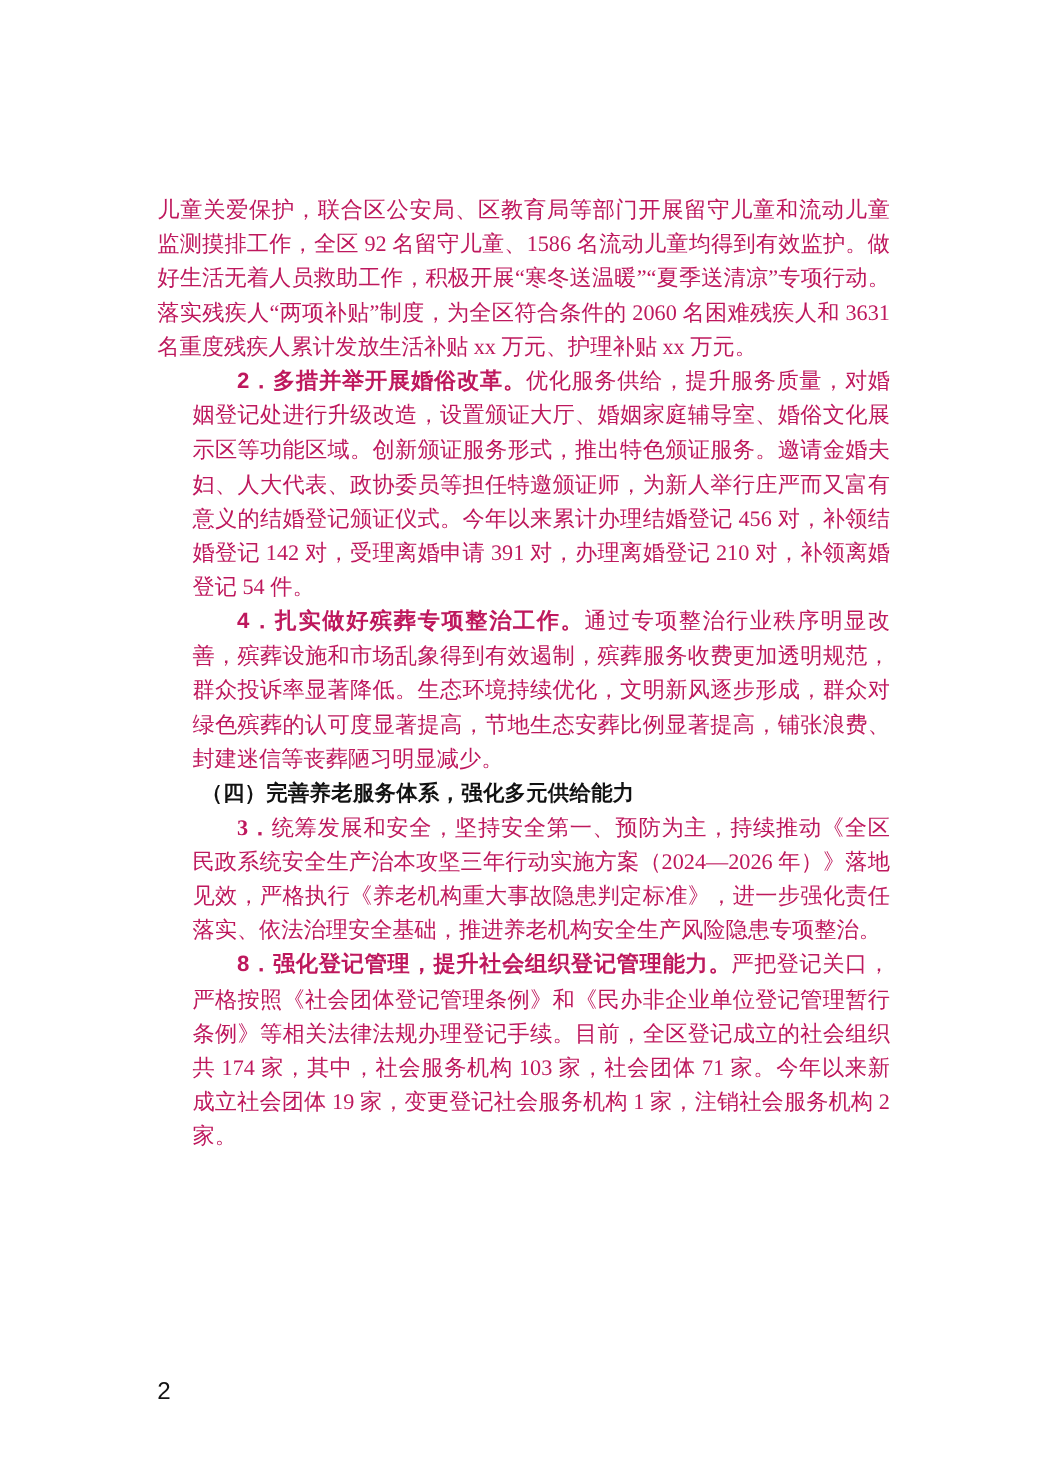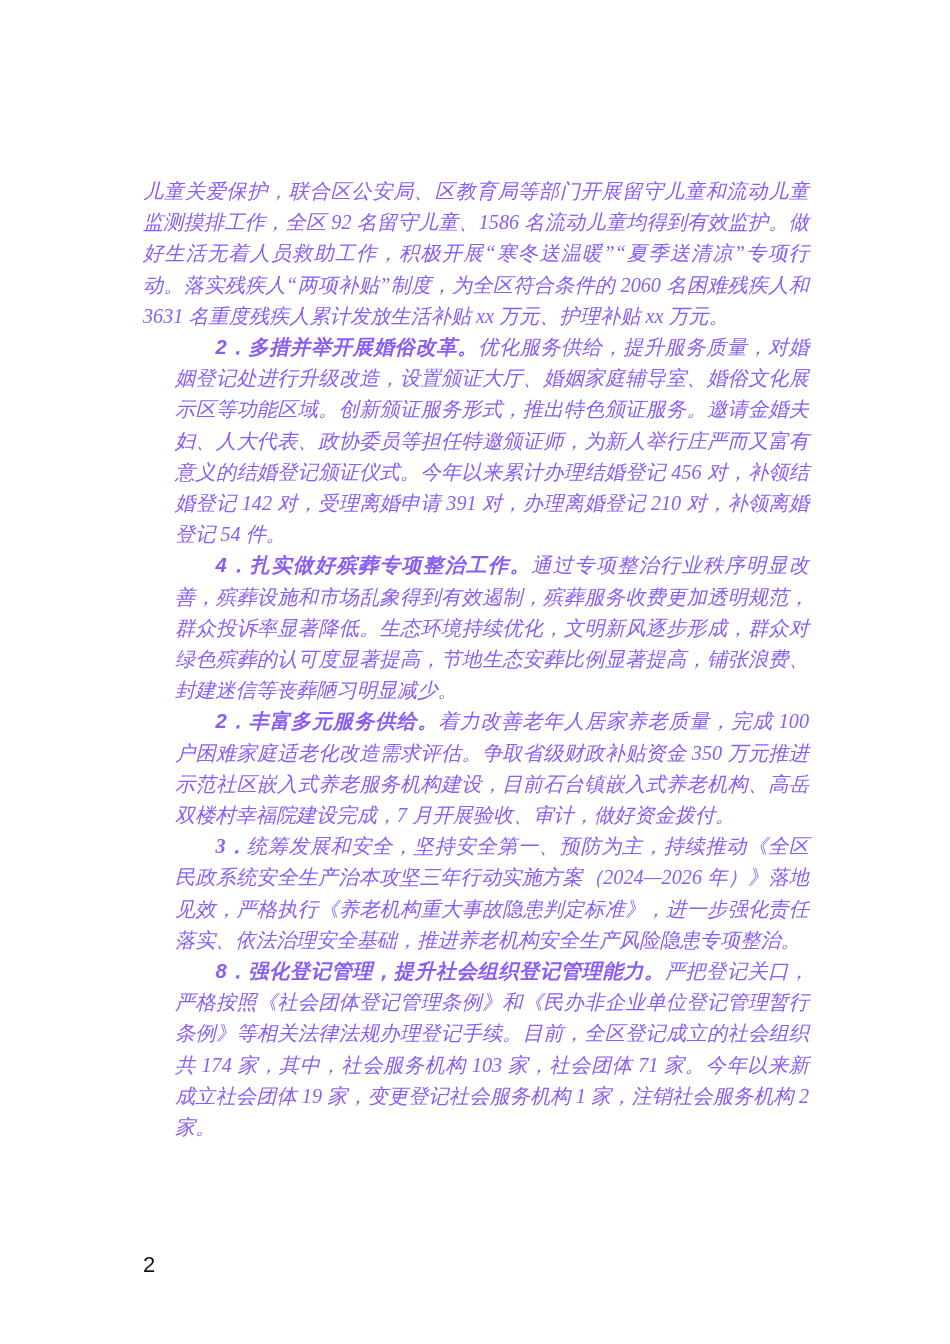--- a/index.html
+++ b/index.html
@@ -22,27 +22,26 @@
     top: 176px;
     width: 666px;
   }
   
   p.para {
     margin: 0;
     padding: 0;
     font-family: "Liberation Serif", "DejaVu Serif", serif;
     font-size: 20.2px;
     line-height: 31.2px;
-    color: #8b5cf6;
+    color: #be185d;
     text-align: justify;
     text-justify: inter-ideograph;
     text-indent: 0;
     letter-spacing: 0px;
     word-break: break-all;
-    font-style: italic;
     -webkit-font-smoothing: antialiased;
   }
   p.indent {
     text-indent: 40.4px;
     margin-left: 32px;
   }
   
   .lead {
     font-family: "Liberation Sans", "DejaVu Sans", sans-serif;
     font-weight: bold;
@@ -88,25 +87,23 @@
 
     <p class="para indent">
       <span class="lead">2．多措并举开展婚俗改革。</span><span>优化服务供给，提升服务质量，对婚姻登记处进行升级改造，设置颁证大厅、婚姻家庭辅导室、婚俗文化展示区等功能区域。创新颁证服务形式，推出特色颁证服务。邀请金婚夫妇、人大代表、政协委员等担任特邀颁证师，为新人举行庄严而又富有意义的结婚登记颁证仪式。今年以来累计办理结婚登记 456 对，补领结婚登记 142 对，受理离婚申请 391 对，办理离婚登记 210 对，补领离婚登记 54 件。</span>
     </p>
 
 
     <p class="para indent">
       <span class="lead">4．扎实做好殡葬专项整治工作。</span><span>通过专项整治行业秩序明显改善，殡葬设施和市场乱象得到有效遏制，殡葬服务收费更加透明规范，群众投诉率显著降低。生态环境持续优化，文明新风逐步形成，群众对绿色殡葬的认可度显著提高，节地生态安葬比例显著提高，铺张浪费、封建迷信等丧葬陋习明显减少。</span>
     </p>
 
+    <p class="section-heading">（四）完善养老服务体系，强化多元供给能力</p>
 
 
-    <p class="para indent">
-      <span class="lead">2．丰富多元服务供给。</span><span>着力改善老年人居家养老质量，完成 100 户困难家庭适老化改造需求评估。争取省级财政补贴资金 350 万元推进示范社区嵌入式养老服务机构建设，目前石台镇嵌入式养老机构、高岳双楼村幸福院建设完成，7 月开展验收、审计，做好资金拨付。</span>
-    </p>
 
     <p class="para indent">
       <span class="numlead">3．</span><span>统筹发展和安全，坚持安全第一、预防为主，持续推动《全区民政系统安全生产治本攻坚三年行动实施方案（2024—2026 年）》落地见效，严格执行《养老机构重大事故隐患判定标准》，进一步强化责任落实、依法治理安全基础，推进养老机构安全生产风险隐患专项整治。</span>
     </p>
 
 
     <p class="para indent">
       <span class="lead">8．强化登记管理，提升社会组织登记管理能力。</span><span>严把登记关口，严格按照《社会团体登记管理条例》和《民办非企业单位登记管理暂行条例》等相关法律法规办理登记手续。目前，全区登记成立的社会组织共 174 家，其中，社会服务机构 103 家，社会团体 71 家。今年以来新成立社会团体 19 家，变更登记社会服务机构 1 家，注销社会服务机构 2 家。</span>
     </p>
 

